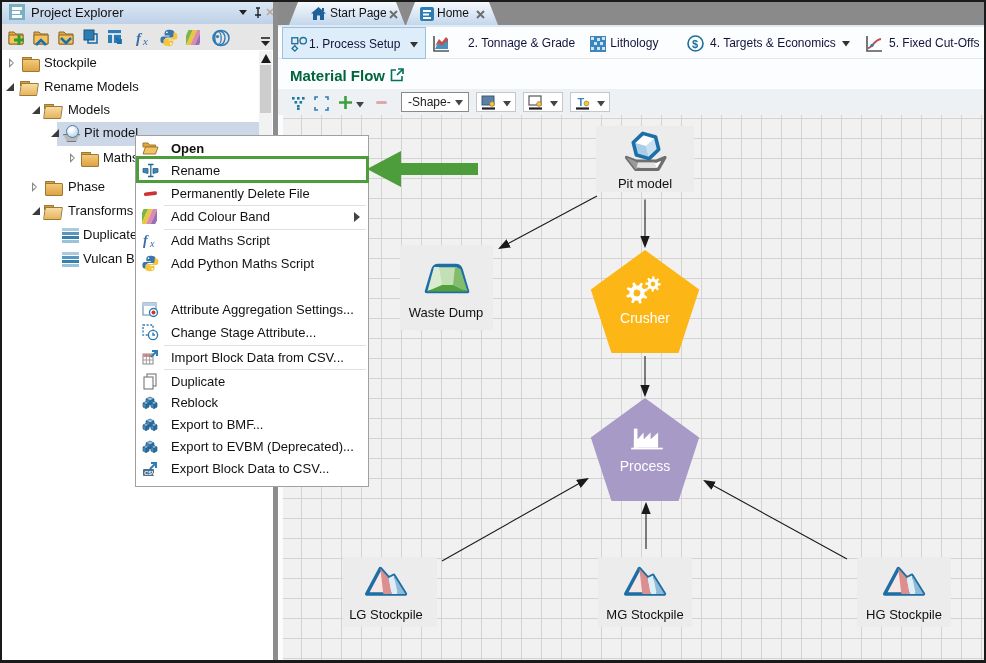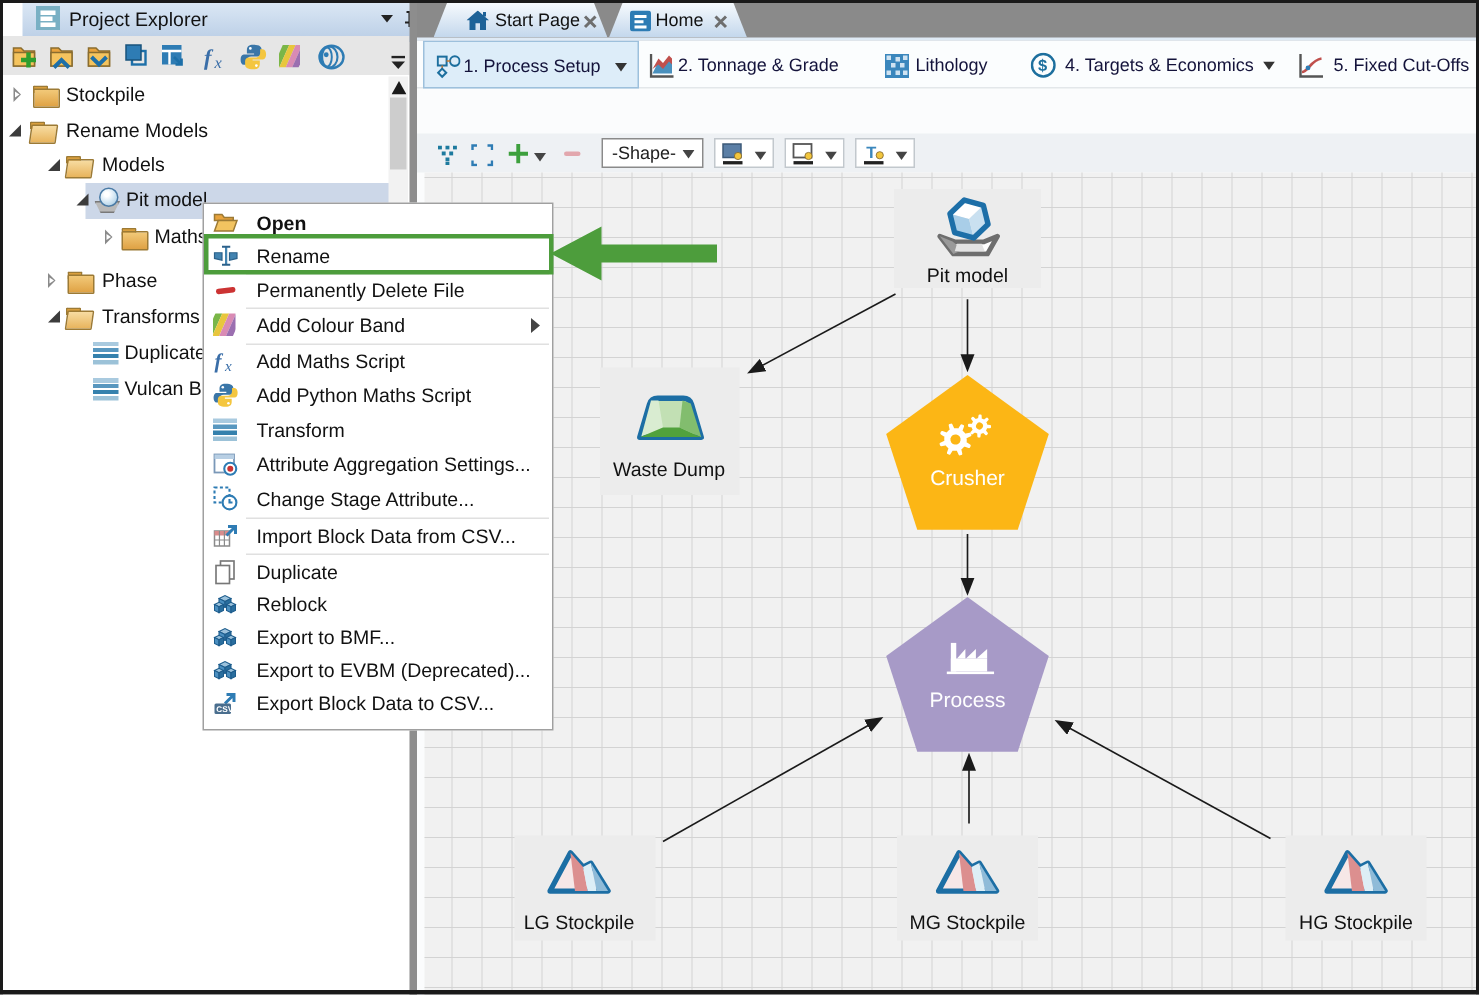--- a/index.html
+++ b/index.html
@@ -4,21 +4,21 @@
 <style>
 * { margin:0; padding:0; box-sizing:border-box; }
 html,body { width:986px; height:663px; overflow:hidden; }
 body { font-family:"Liberation Sans", sans-serif; position:relative; background:#000; }
 #app { position:absolute; left:0; top:0; width:986px; height:663px; background:#f0f0f0; }
 #borders i { position:absolute; background:#1a1a1a; z-index:100; display:block; }
 .abs { position:absolute; }
 
 
 #lpanel { position:absolute; left:0; top:0; width:273px; height:663px; background:#fff; }
-#ltitle { position:absolute; left:15px; top:0; width:273px; height:28px;
+#ltitle { position:absolute; left:0; top:0; width:273px; height:28px;
   background:linear-gradient(#dde9f6,#b9cde5); }
 #ltitle .ticon { position:absolute; left:9px; top:4px; width:16px; height:16px; background:#79b0c4; }
 #ltitle .ticon i { display:block; position:absolute; left:3px; height:2.5px; background:#fff; }
 #ltitle .txt { position:absolute; left:31px; top:5px; font-size:13px; color:#111; }
 #ltoolbar { position:absolute; left:0; top:24px; width:273px; height:26px; background:#e6e6e6; }
 #tree { position:absolute; left:0; top:50px; width:273px; bottom:0; background:#fff; font-size:13px; color:#111; }
 .trow { position:absolute; height:24px; line-height:24px; white-space:nowrap; }
 .sel { position:absolute; left:57px; top:72px; width:214px; height:24px; background:#ccd7e8; }
 
 
@@ -282,21 +282,21 @@
         <svg class="abs" style="right:7px;top:14px" width="8" height="6" viewBox="0 0 8 6">
             <path d="M0 0 h8 L4 5.6 z" fill="#333"></path>
           </svg>
       </div>
       <div class="stab" style="left:152px;width:132px">
         <svg class="abs" style="left:3px;top:8px" width="17" height="17" viewBox="0 0 17 17">
             <path d="M1 1 v15 h15" stroke="#555" stroke-width="1.6" fill="none"></path>
             <path d="M2 14 L6 6 L9 9 L13 4 L15 7 V14 z" fill="#4a90bd"></path>
             <path d="M2 11 L6 4 L9 7 L13 2 L15 4 L15 8 L13 6 L9 11 L6 8 z" fill="#c0504d"></path>
           </svg>
-        <span style="margin-left:22px">2. Tonnage &amp; Grade</span>
+        <span style="margin-left:38px">2. Tonnage &amp; Grade</span>
       </div>
       <div class="stab" style="left:309px;width:99px">
         <svg class="abs" style="left:3px;top:9px" width="16" height="16" viewBox="0 0 16 16">
             <rect width="16" height="16" fill="#3b87bd"></rect>
             <g fill="#cfe3f2">
               <rect x="1" y="1" width="3" height="3"></rect>
               <rect x="7" y="2" width="3" height="3"></rect>
               <rect x="12" y="1" width="3" height="3"></rect>
               <rect x="4" y="6" width="3" height="3"></rect>
               <rect x="10" y="6" width="3" height="3"></rect>
@@ -319,20 +319,29 @@
       </div>
       <div class="stab" style="left:585px;width:133px">
         <svg class="abs" style="left:3px;top:8px" width="17" height="17" viewBox="0 0 17 17">
             <path d="M1 1 v15 h15" stroke="#555" stroke-width="1.6" fill="none"></path>
             <path d="M2 13 C6 13 8 5 15 4" stroke="#c0504d" stroke-width="1.8" fill="none"></path>
             <circle cx="6" cy="10.3" r="1.6" fill="#2e7cb4"></circle>
           </svg>
         <span style="margin-left:26px">5. Fixed Cut-Offs</span>
       </div>
     </div>
+    <div id="mfheader">
+        <div class="t" style="top:8px">Material Flow</div>
+      <svg class="abs" style="left:112px;top:9px" width="14" height="14" viewBox="0 0 14 14">
+          <g stroke="#00745e" stroke-width="1.6" fill="none">
+            <path d="M6 2 H1.5 V12.5 H12 V8"></path>
+            <path d="M8 1 h5 v5 M13 1 L7 7" stroke-width="1.7"></path>
+          </g>
+        </svg>
+    </div>
     <div id="minibar">
       <svg class="abs" style="left:14px;top:8px" width="13" height="13" viewBox="0 0 13 13">
           <g fill="#1d7a9e">
             <rect x="0" y="0" width="2.6" height="2.6"></rect>
             <rect x="5" y="0" width="2.6" height="2.6"></rect>
             <rect x="10" y="0" width="2.6" height="2.6"></rect>
             <rect x="2.5" y="4" width="2.6" height="2.6"></rect>
             <rect x="7.5" y="4" width="2.6" height="2.6"></rect>
             <rect x="5" y="8" width="2.6" height="2.6"></rect>
             <rect x="5" y="11" width="2.6" height="2"></rect>
@@ -529,31 +538,20 @@
       </div>
     <div class="mi" style="top:117px">
         <svg class="ic" viewBox="0 0 18 18">
           <path d="M8.8 0.8 C6 0.8 4.6 2 4.6 4.2 V6.6 H9.4 V7.4 H2.6 C1.1 7.4 0.4 8.9 0.4 10.8 C0.4 12.6 1.1 14.2 2.6 14.2 H4.4 V11.6 C4.4 9.9 5.8 8.6 7.5 8.6 H11.9 C13.3 8.6 14.4 7.5 14.4 6.1 V4.2 C14.4 2 13 0.8 8.8 0.8 Z" fill="#3a76a8"></path>
 <path d="M9 17.2 C11.8 17.2 13.2 16 13.2 13.8 V11.4 H8.4 V10.6 H15.2 C16.7 10.6 17.4 9.1 17.4 7.2 C17.4 5.4 16.7 3.8 15.2 3.8 H13.4 V6.4 C13.4 8.1 12 9.4 10.3 9.4 H5.9 C4.5 9.4 3.4 10.5 3.4 11.9 V13.8 C3.4 16 4.8 17.2 9 17.2 Z" fill="#f4c63f"></path>
 <circle cx="6.9" cy="3.3" r="0.9" fill="#fff"></circle>
           <circle cx="10.9" cy="14.7" r="0.9" fill="#fff"></circle>
         </svg>
         <span class="tx">Add Python Maths Script</span>
       </div>
-    <div class="mi" style="top:140px">
-        <svg class="ic" viewBox="0 0 17 17">
-          <g transform="translate(0,1)">
-            <rect x="0" y="0" width="16" height="3" fill="#a9cadf"></rect>
-            <rect x="0" y="4" width="16" height="3" fill="#5897bf"></rect>
-            <rect x="0" y="8" width="16" height="3" fill="#3581ad"></rect>
-            <rect x="0" y="12" width="16" height="3" fill="#9cc2d8"></rect>
-          </g>
-        </svg>
-        <span class="tx">Transform</span>
-      </div>
     <div class="mi" style="top:163px">
         <svg class="ic" viewBox="0 0 17 17">
           <rect x="1" y="2" width="13" height="12" fill="#fff" stroke="#7a98b8" stroke-width="1.2"></rect>
           <rect x="1" y="2" width="13" height="3" fill="#b8cfe4"></rect>
           <circle cx="11.5" cy="11.5" r="4" fill="#fff" stroke="#2e7cb4" stroke-width="1.4"></circle>
           <circle cx="11.5" cy="11.5" r="2" fill="#c33"></circle>
         </svg>
         <span class="tx">Attribute Aggregation Settings...</span>
       </div>
     <div class="mi" style="top:186px">

